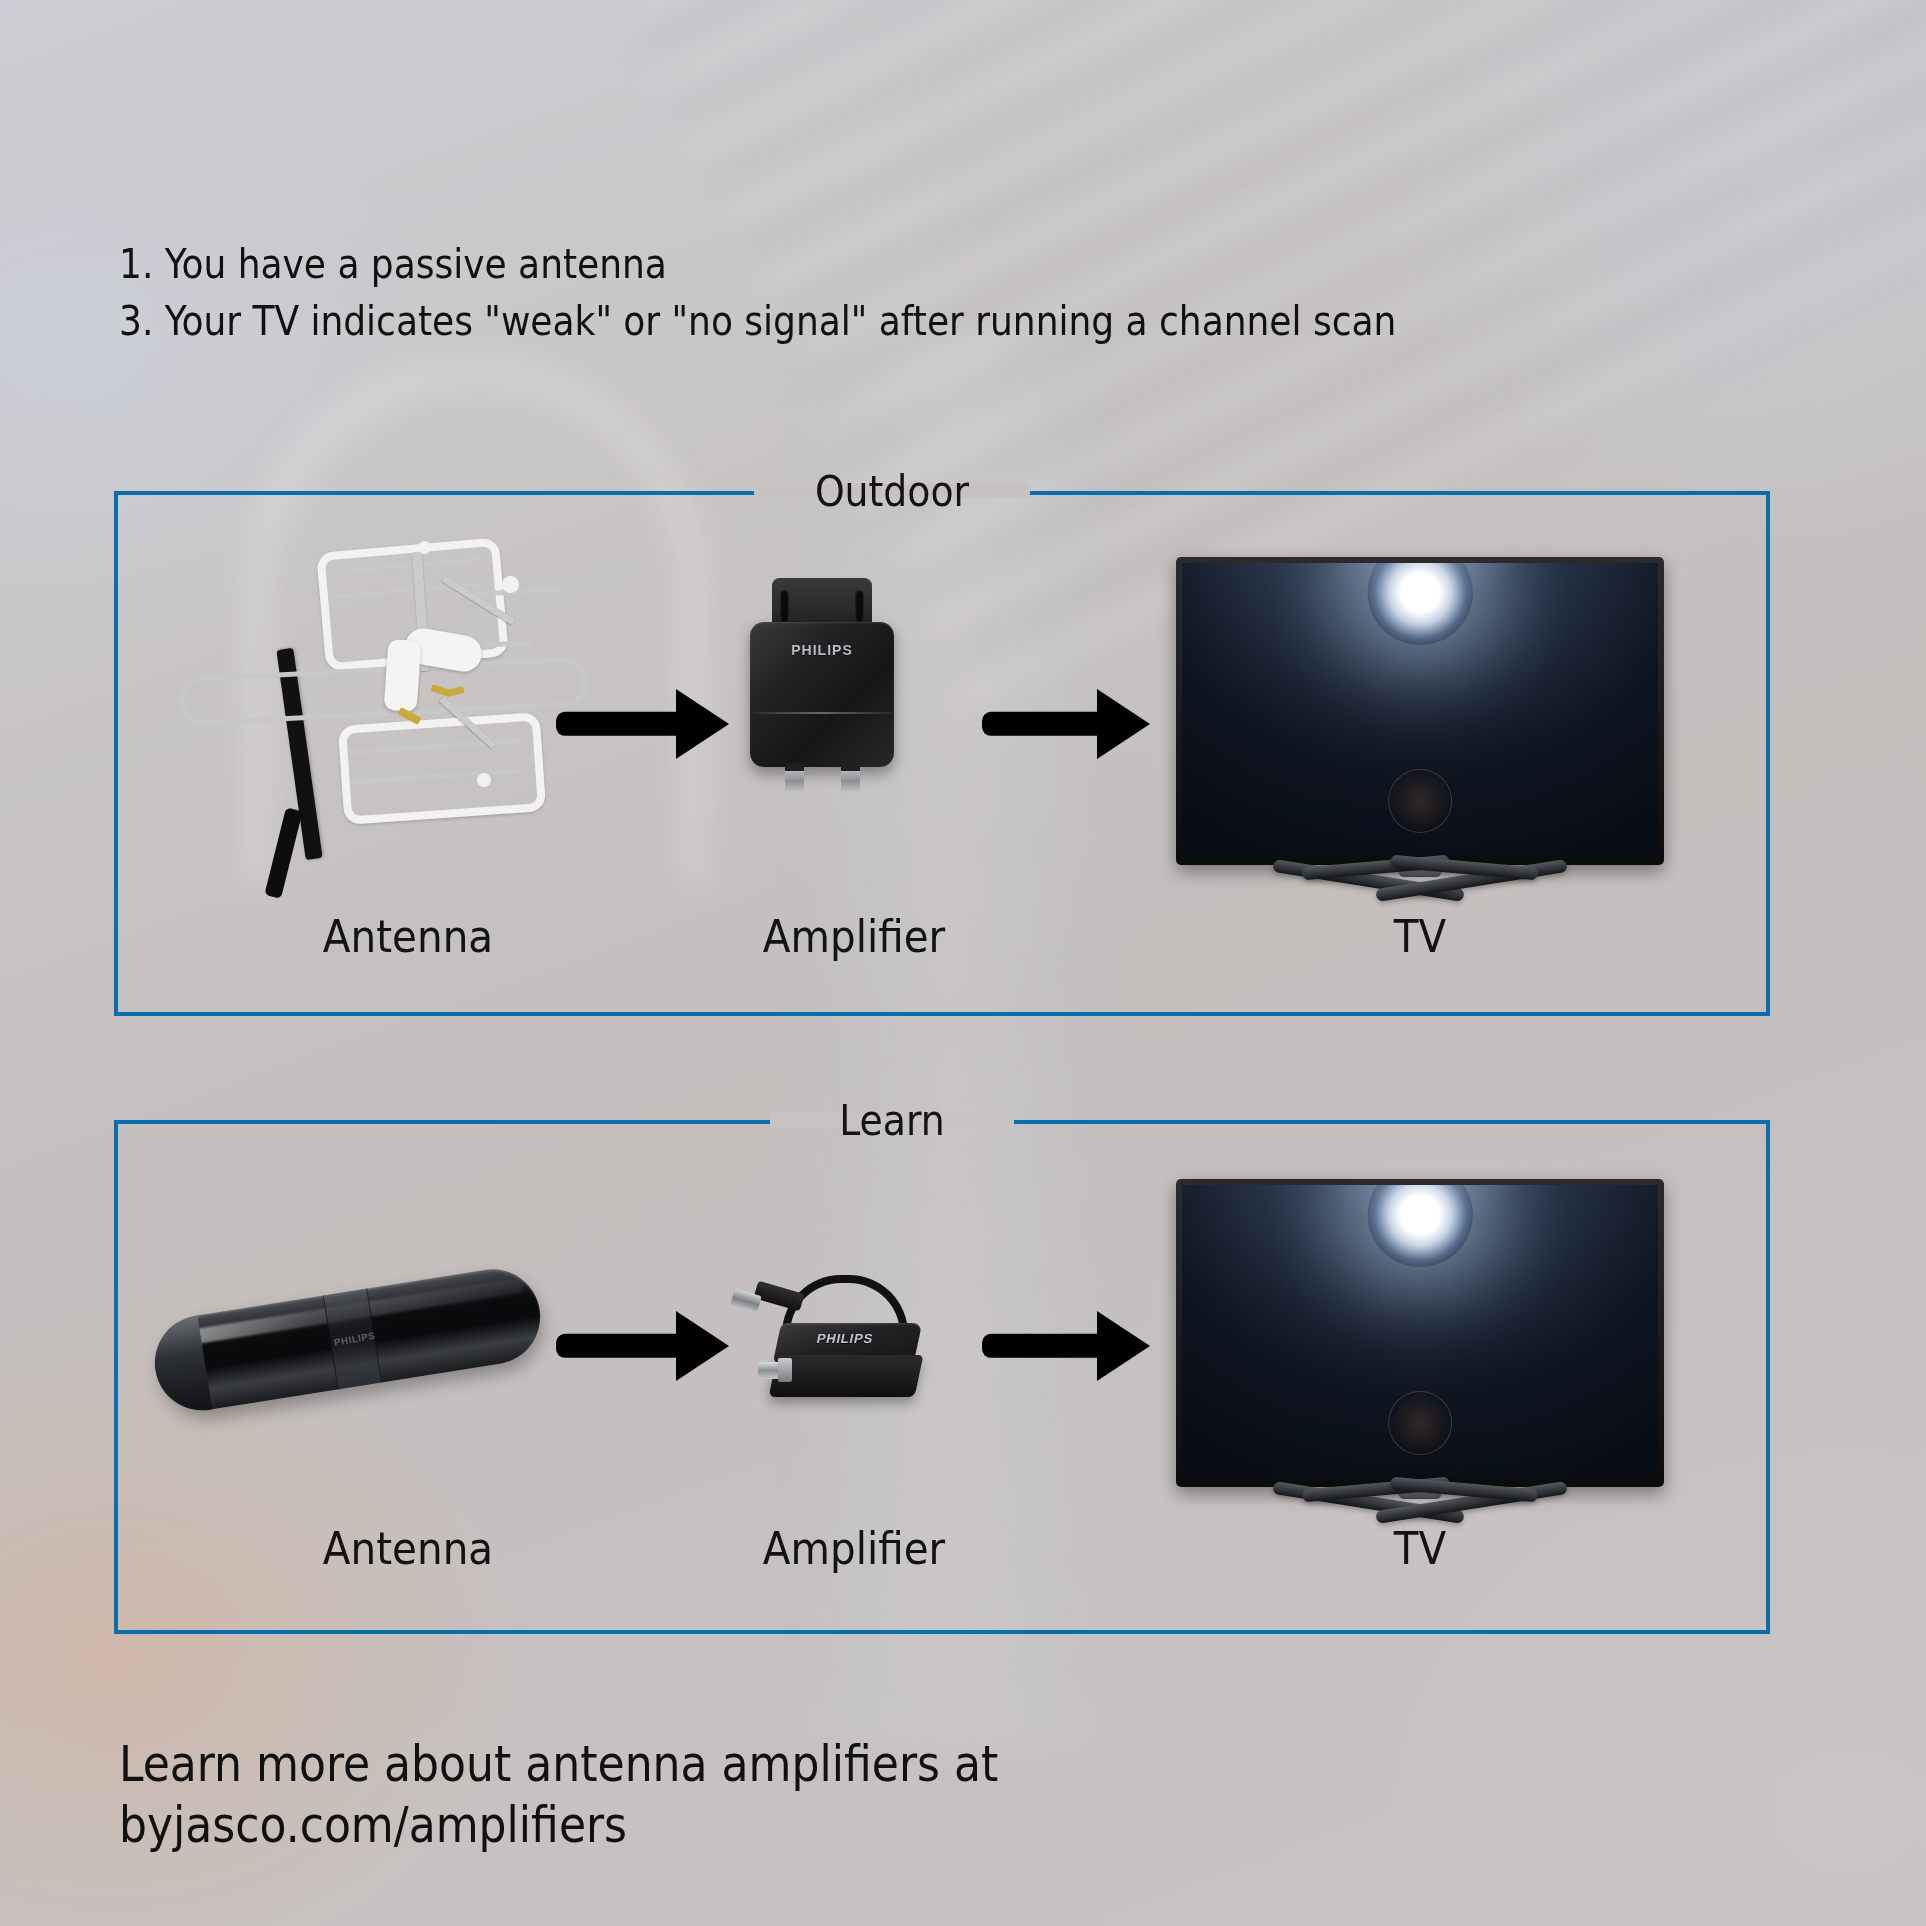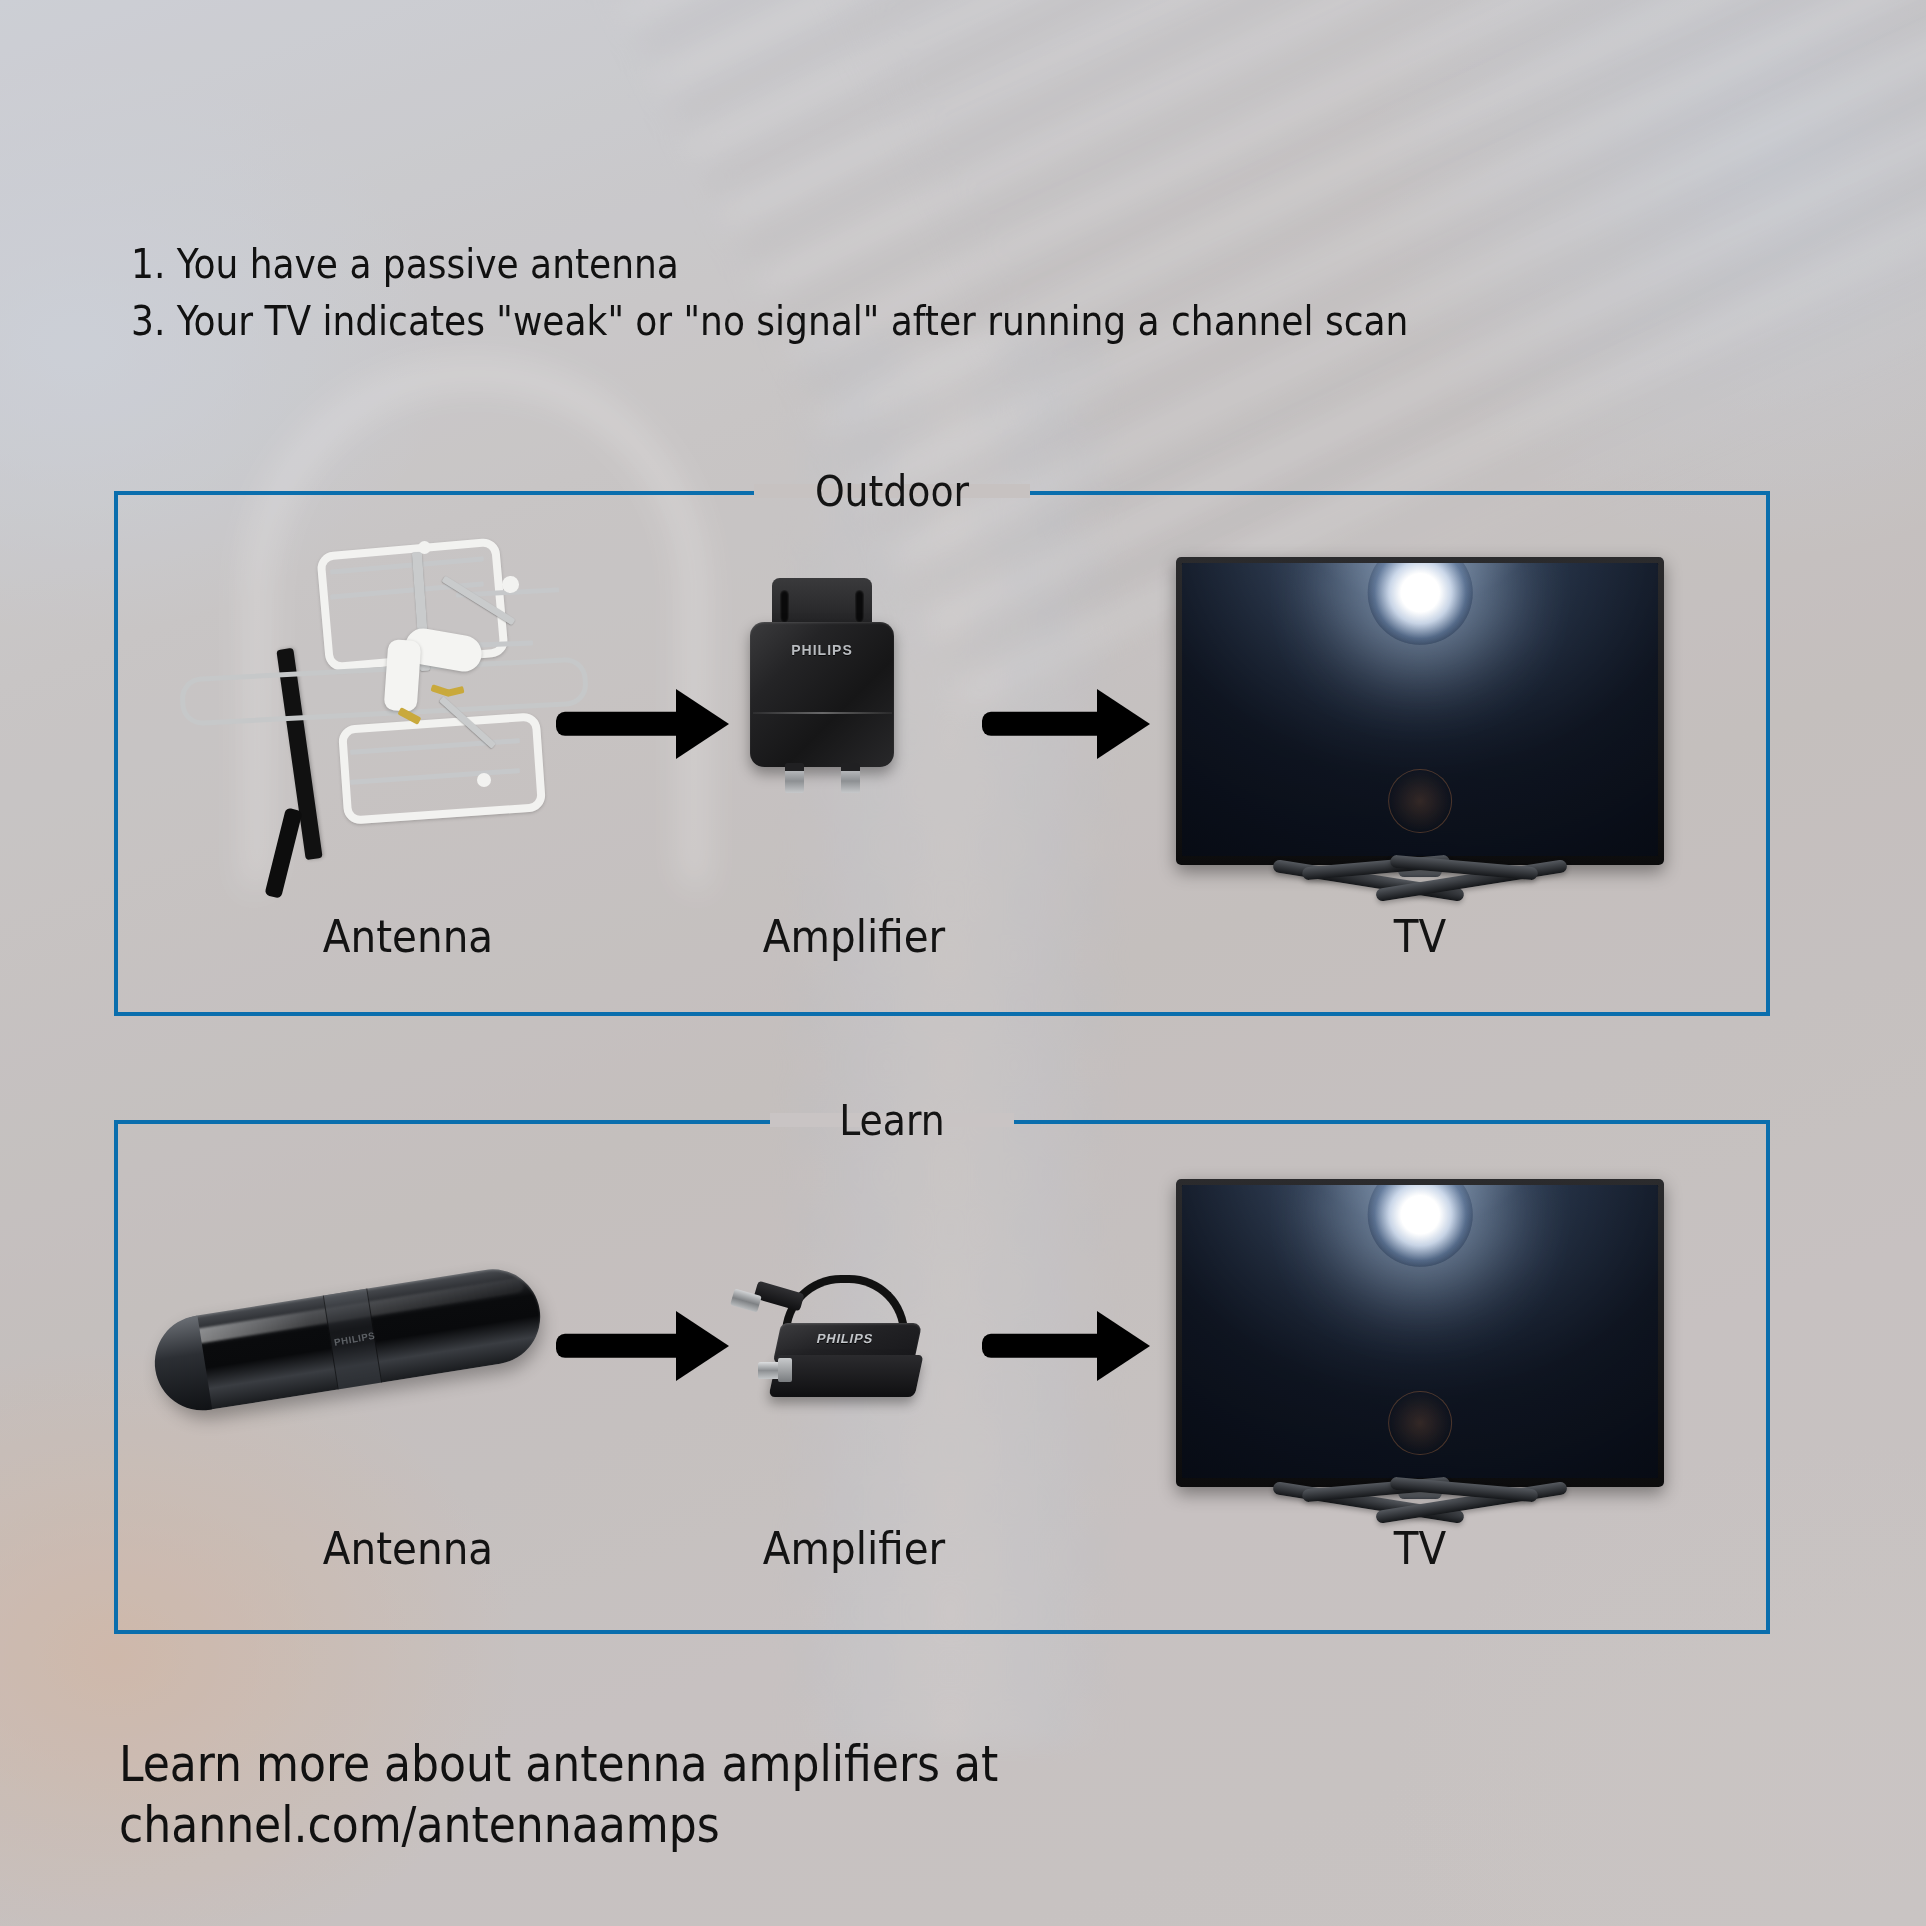--- a/index.html
+++ b/index.html
@@ -45,21 +45,21 @@
     border-bottom-color:transparent;filter:blur(15.4px);opacity:.75;}
   .bg-veil{position:absolute;inset:0;background:rgba(200,195,196,.30);}
 
   
   .title{position:absolute;left:114px;top:108px;
     font-family:"Liberation Sans Narrow","DejaVu Sans Condensed","Liberation Sans",sans-serif;
     font-stretch:condensed;font-size:68px;font-weight:700;color:#111;letter-spacing:-0.3px;
     white-space:nowrap;line-height:1;}
   .bullets{position:absolute;left:119px;top:236px;
     font-family:"Liberation Sans Narrow","DejaVu Sans Condensed","Liberation Sans",sans-serif;
-    font-stretch:condensed;font-size:40px;color:#111;line-height:1.42;white-space:nowrap;margin-left:12px;}
+    font-stretch:condensed;font-size:40px;color:#111;line-height:1.42;white-space:nowrap;}
   .bullets div{white-space:pre;}
 
   .footer{position:absolute;left:119px;top:1734px;
     font-family:"Liberation Sans Narrow","DejaVu Sans Condensed","Liberation Sans",sans-serif;
     font-stretch:condensed;font-size:49px;color:#111;line-height:1.25;white-space:nowrap;}
 
   
   .section{position:absolute;box-sizing:border-box;border:4.5px solid #0a6ead;}
   #sec-outdoor{left:114px;top:491px;width:1656px;height:525px;}
   #sec-indoor{left:114px;top:1120px;width:1656px;height:514px;}
@@ -351,17 +351,17 @@
     <div class="tv-stand-neck" style="top:306px;"></div>
     <div class="tv-leg" style="left:96px;top:317px;width:193px;transform:rotate(9deg);"></div>
     <div class="tv-leg" style="left:199px;top:317px;width:193px;transform:rotate(-9deg);"></div>
     <div class="tv-leg" style="left:126px;top:304px;width:148px;transform:rotate(-5deg);"></div>
     <div class="tv-leg" style="left:214px;top:304px;width:148px;transform:rotate(5deg);"></div>
   </div>
   <div class="cell-caption" style="left:1420px;top:1522px;">TV</div>
 
   <div class="footer">
     <div>Learn more about antenna amplifiers at</div>
-    <div>channel.com/antennaamps</div>
+    <div>byjasco.com/amplifiers</div>
   </div>
 
 </div>
 
 
 </body></html>

